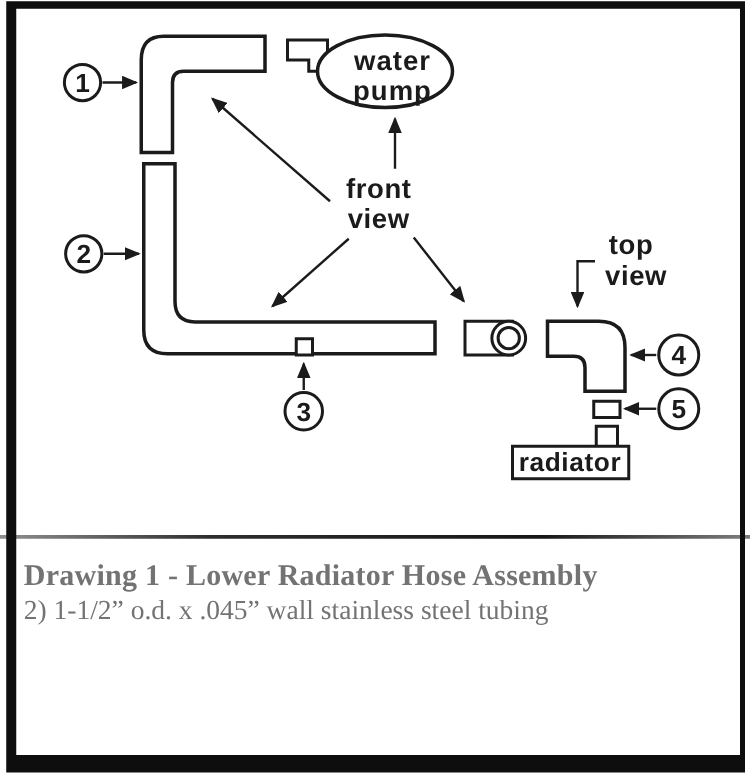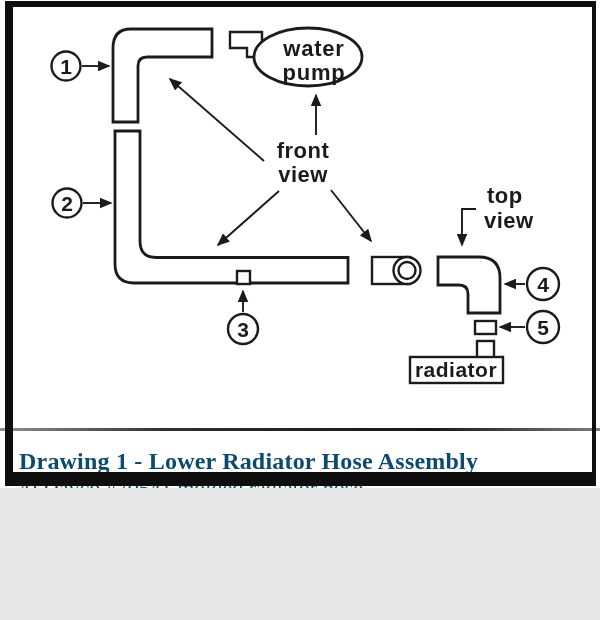--- a/index.html
+++ b/index.html
@@ -1,33 +1,33 @@
 <!DOCTYPE html>
 <html><head>
 <meta charset="utf-8">
 <style>
   html,body {margin:0; padding:0; background:#e8e8e8;}
   .page {
-    position:relative; width:600px; height:488px; background:#ffffff;
+    position:relative; width:600px; height:620px; background:#ffffff;
     font-family:"Liberation Sans", sans-serif; overflow:hidden;text-decoration:underline;
   }
   .frame {
     position:absolute; top:1px; left:5px; right:4px; bottom:2px;
     border-style:solid; border-color:#0e0e0e;
     border-width:6px 4px 14px 8px;
     pointer-events:none;
   }
   .diagram {position:absolute; top:0; left:0;}
   .separator {
     position:absolute; top:428px; left:0; width:600px; height:3px;
     background:linear-gradient(90deg,#909090,#2e2e2e 28%,#161616 72%,#7d7d7d);
   }
   .caption {
     position:absolute; top:449px; left:19px; width:568px;
-    color:#0c4a6e; font-family:"Liberation Serif", serif;
+    color:#737373; font-family:"Liberation Serif", serif;
   }
   .caption-title {
     font-size:24px; font-weight:bold; line-height:25px; letter-spacing:0.2px;
     white-space:nowrap;
   }
   .caption-item {
     font-size:22px; line-height:27px; white-space:nowrap;
   }
   
   .lbl {
@@ -117,17 +117,17 @@
       <circle class="callout" cx="543" cy="327" r="16"></circle>
       <text class="lbl lbl-num" x="543" y="334.5" text-anchor="middle">5</text>
       <path class="arrow" d="M525,327 L500,327" marker-end="url(#arw)"></path>
     </g>
   </svg>
 
   <div class="separator"></div>
 
   <div class="caption">
     <div class="caption-title">Drawing 1 - Lower Radiator Hose Assembly</div>
-    <div class="caption-item">4) Dayco #70541 molded radiator hose</div>
+    <div class="caption-item">2) 1-1/2” o.d. x .045” wall stainless steel tubing</div>
   </div>
 
   <div class="frame"></div>
 </div>
 
 </body></html>

